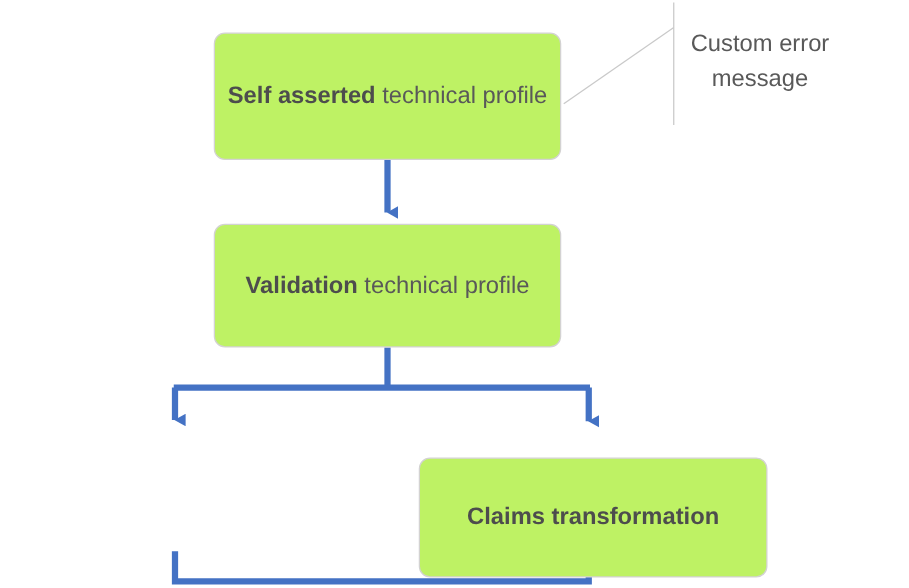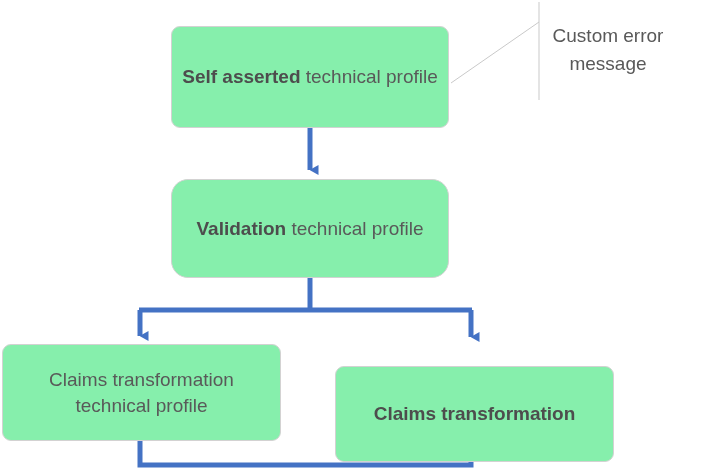--- a/index.html
+++ b/index.html
@@ -23,39 +23,39 @@
   #connector-layer {
     position: absolute;
     left: 0; top: 0;
     width: 727px;
     height: 470px;
     pointer-events: none;
   }
   .node-box {
     position: absolute;
     box-sizing: border-box;
-    background: #86efac;
+    background: #bef264;
     border: 1px solid #d3d2d2;
     border-radius: 9px;
     display: flex;
     align-items: center;
     justify-content: center;
     text-align: center;
     color: #595959;
     font-size: 19px;
     line-height: 1.35;
     padding: 4px 10px;
   }
   .node-box .label-text {
     display: block;
     width: 100%;
   }
   .bold-part { font-weight: bold; color: #4d4d4d; }
   #node-self-asserted { left: 171px; top: 26px;  width: 278px; height: 102px; }
-  #node-validation    { left: 171px; top: 179px; width: 278px; height: 99px; border-radius: 17px;  }
+  #node-validation    { left: 171px; top: 179px; width: 278px; height: 99px;  }
   #node-claims-tp     { left: 2px;   top: 344px; width: 279px; height: 97px;  }
   #node-claims-tr     { left: 335px; top: 345px; width: 279px; height: 96px; margin-top: 21px;  }
   #node-claims-tr .label-text { font-weight: bold; color: #4d4d4d; }
   #callout-annotation {
     position: absolute;
     left: 524px;
     top: 22px;
     width: 168px;
     text-align: center;
     color: #595959;
@@ -94,23 +94,20 @@
   </svg>
 
   <div class="node-box" id="node-self-asserted">
     <span class="label-text"><span class="bold-part">Self asserted</span><span> technical profile</span></span>
   </div>
 
   <div class="node-box" id="node-validation">
     <span class="label-text"><span class="bold-part">Validation</span><span> technical profile</span></span>
   </div>
 
-  <div class="node-box" id="node-claims-tp">
-    <span class="label-text">Claims transformation technical profile</span>
-  </div>
 
   <div class="node-box" id="node-claims-tr">
     <span class="label-text">Claims transformation</span>
   </div>
 
   <div id="callout-annotation">Custom error message</div>
 
 </div>
 
 </body></html>

